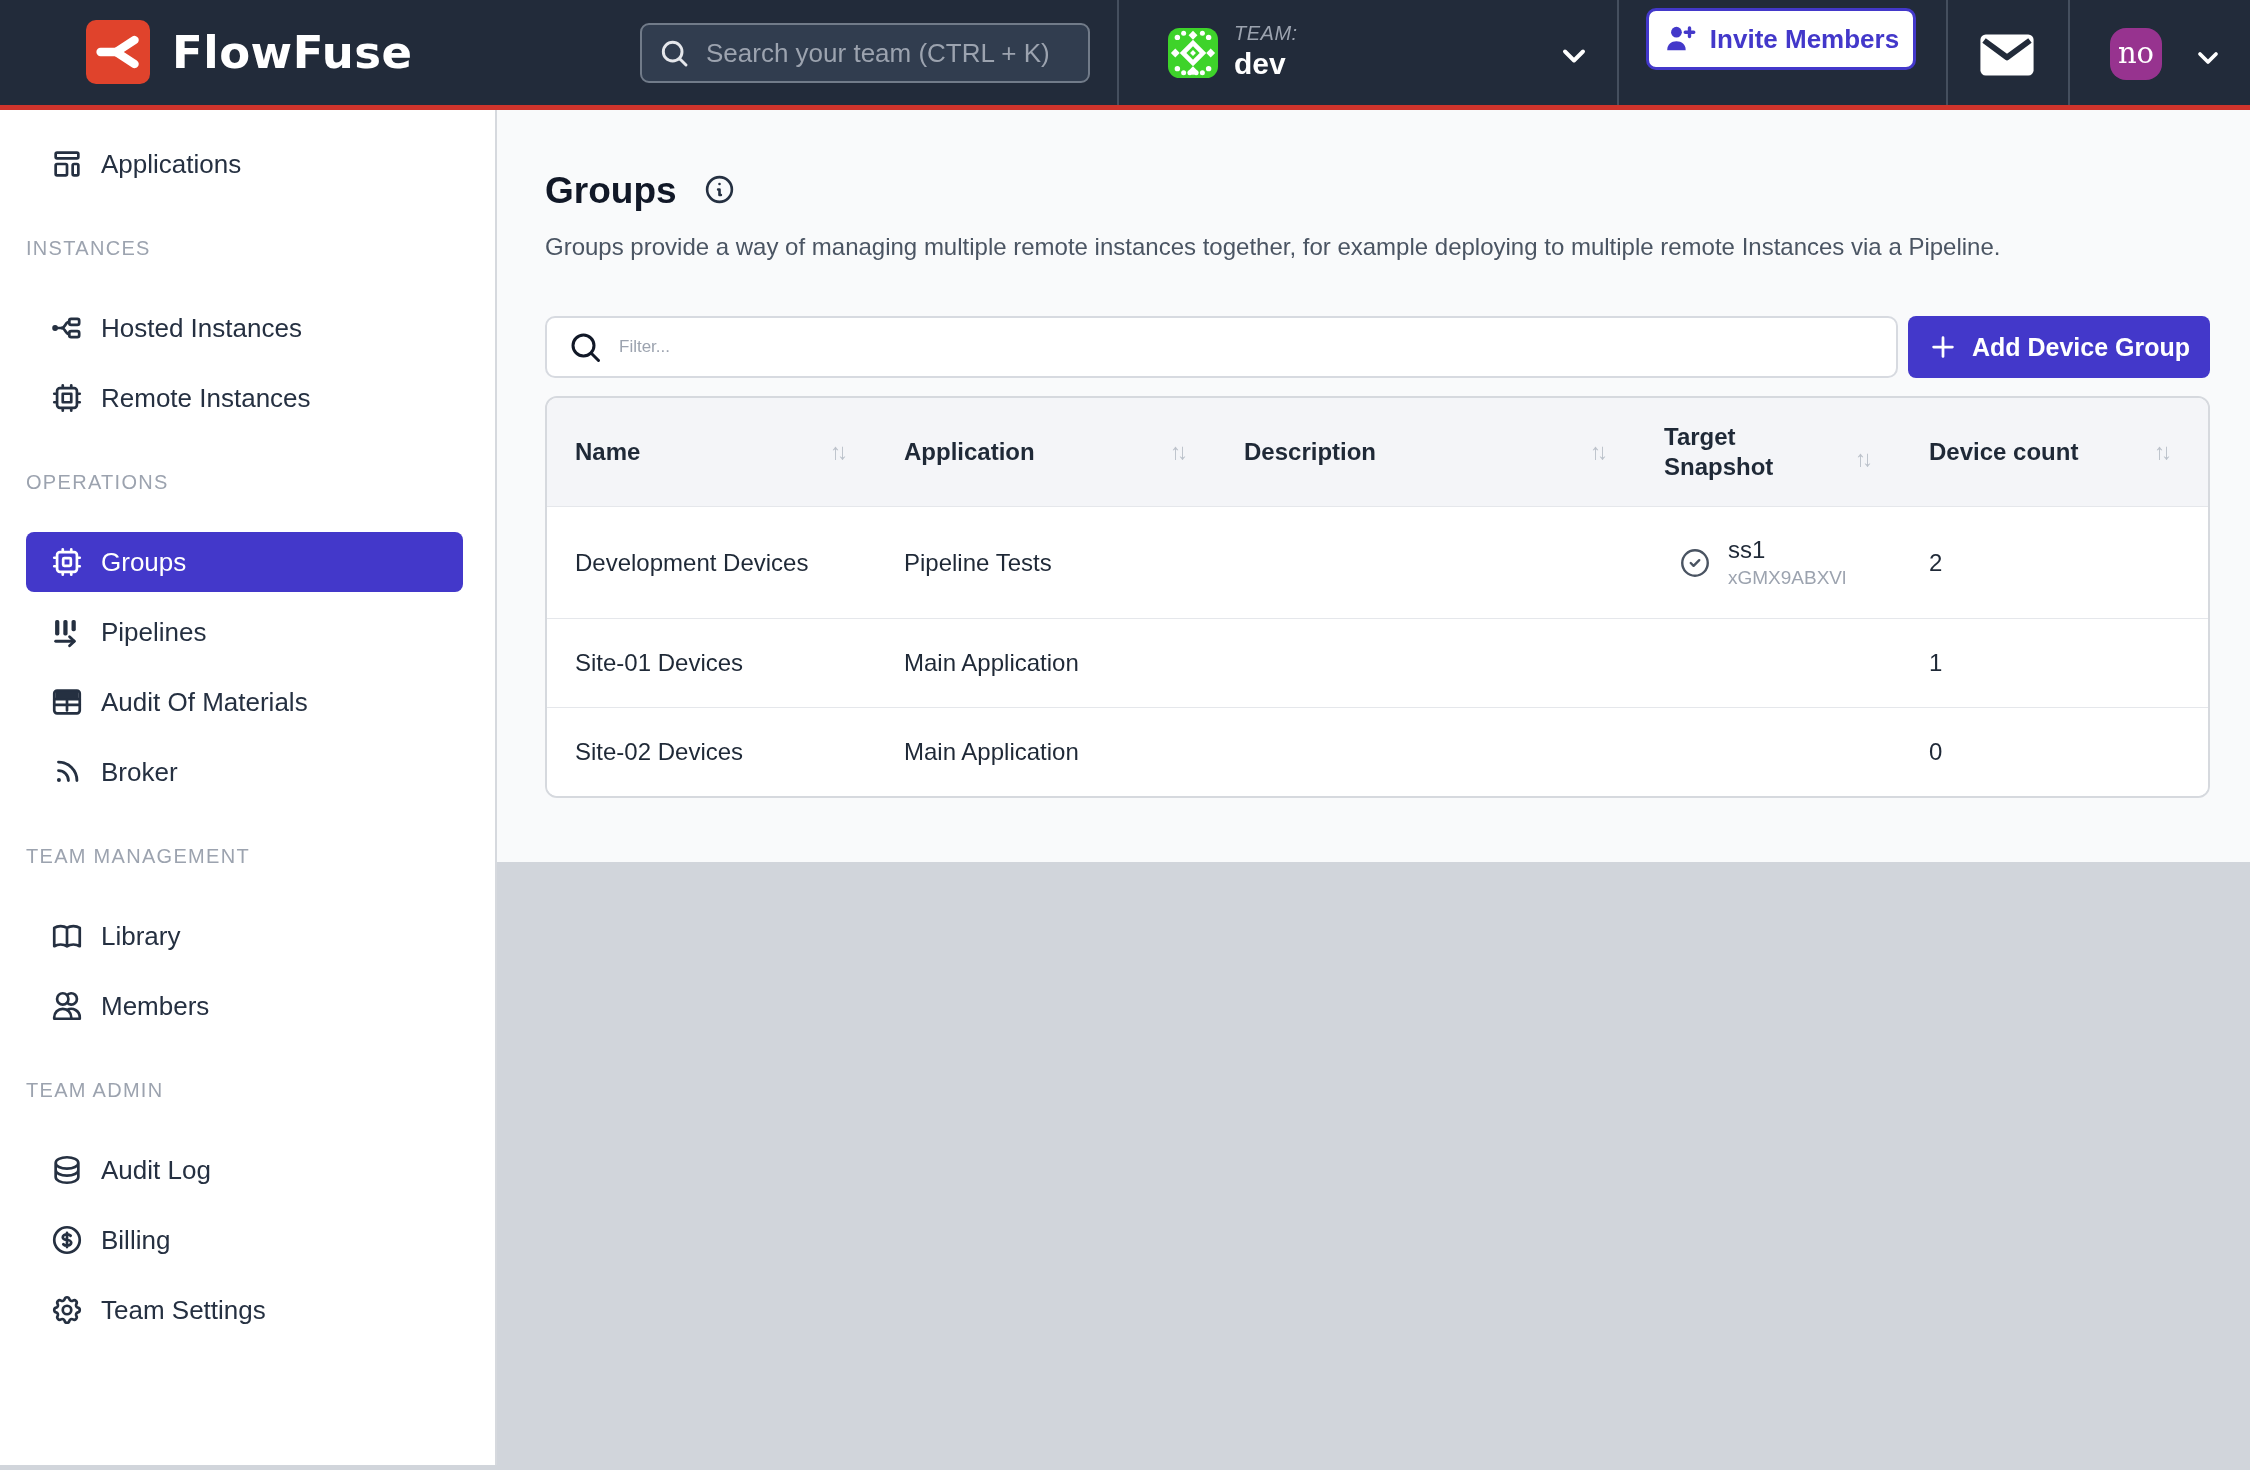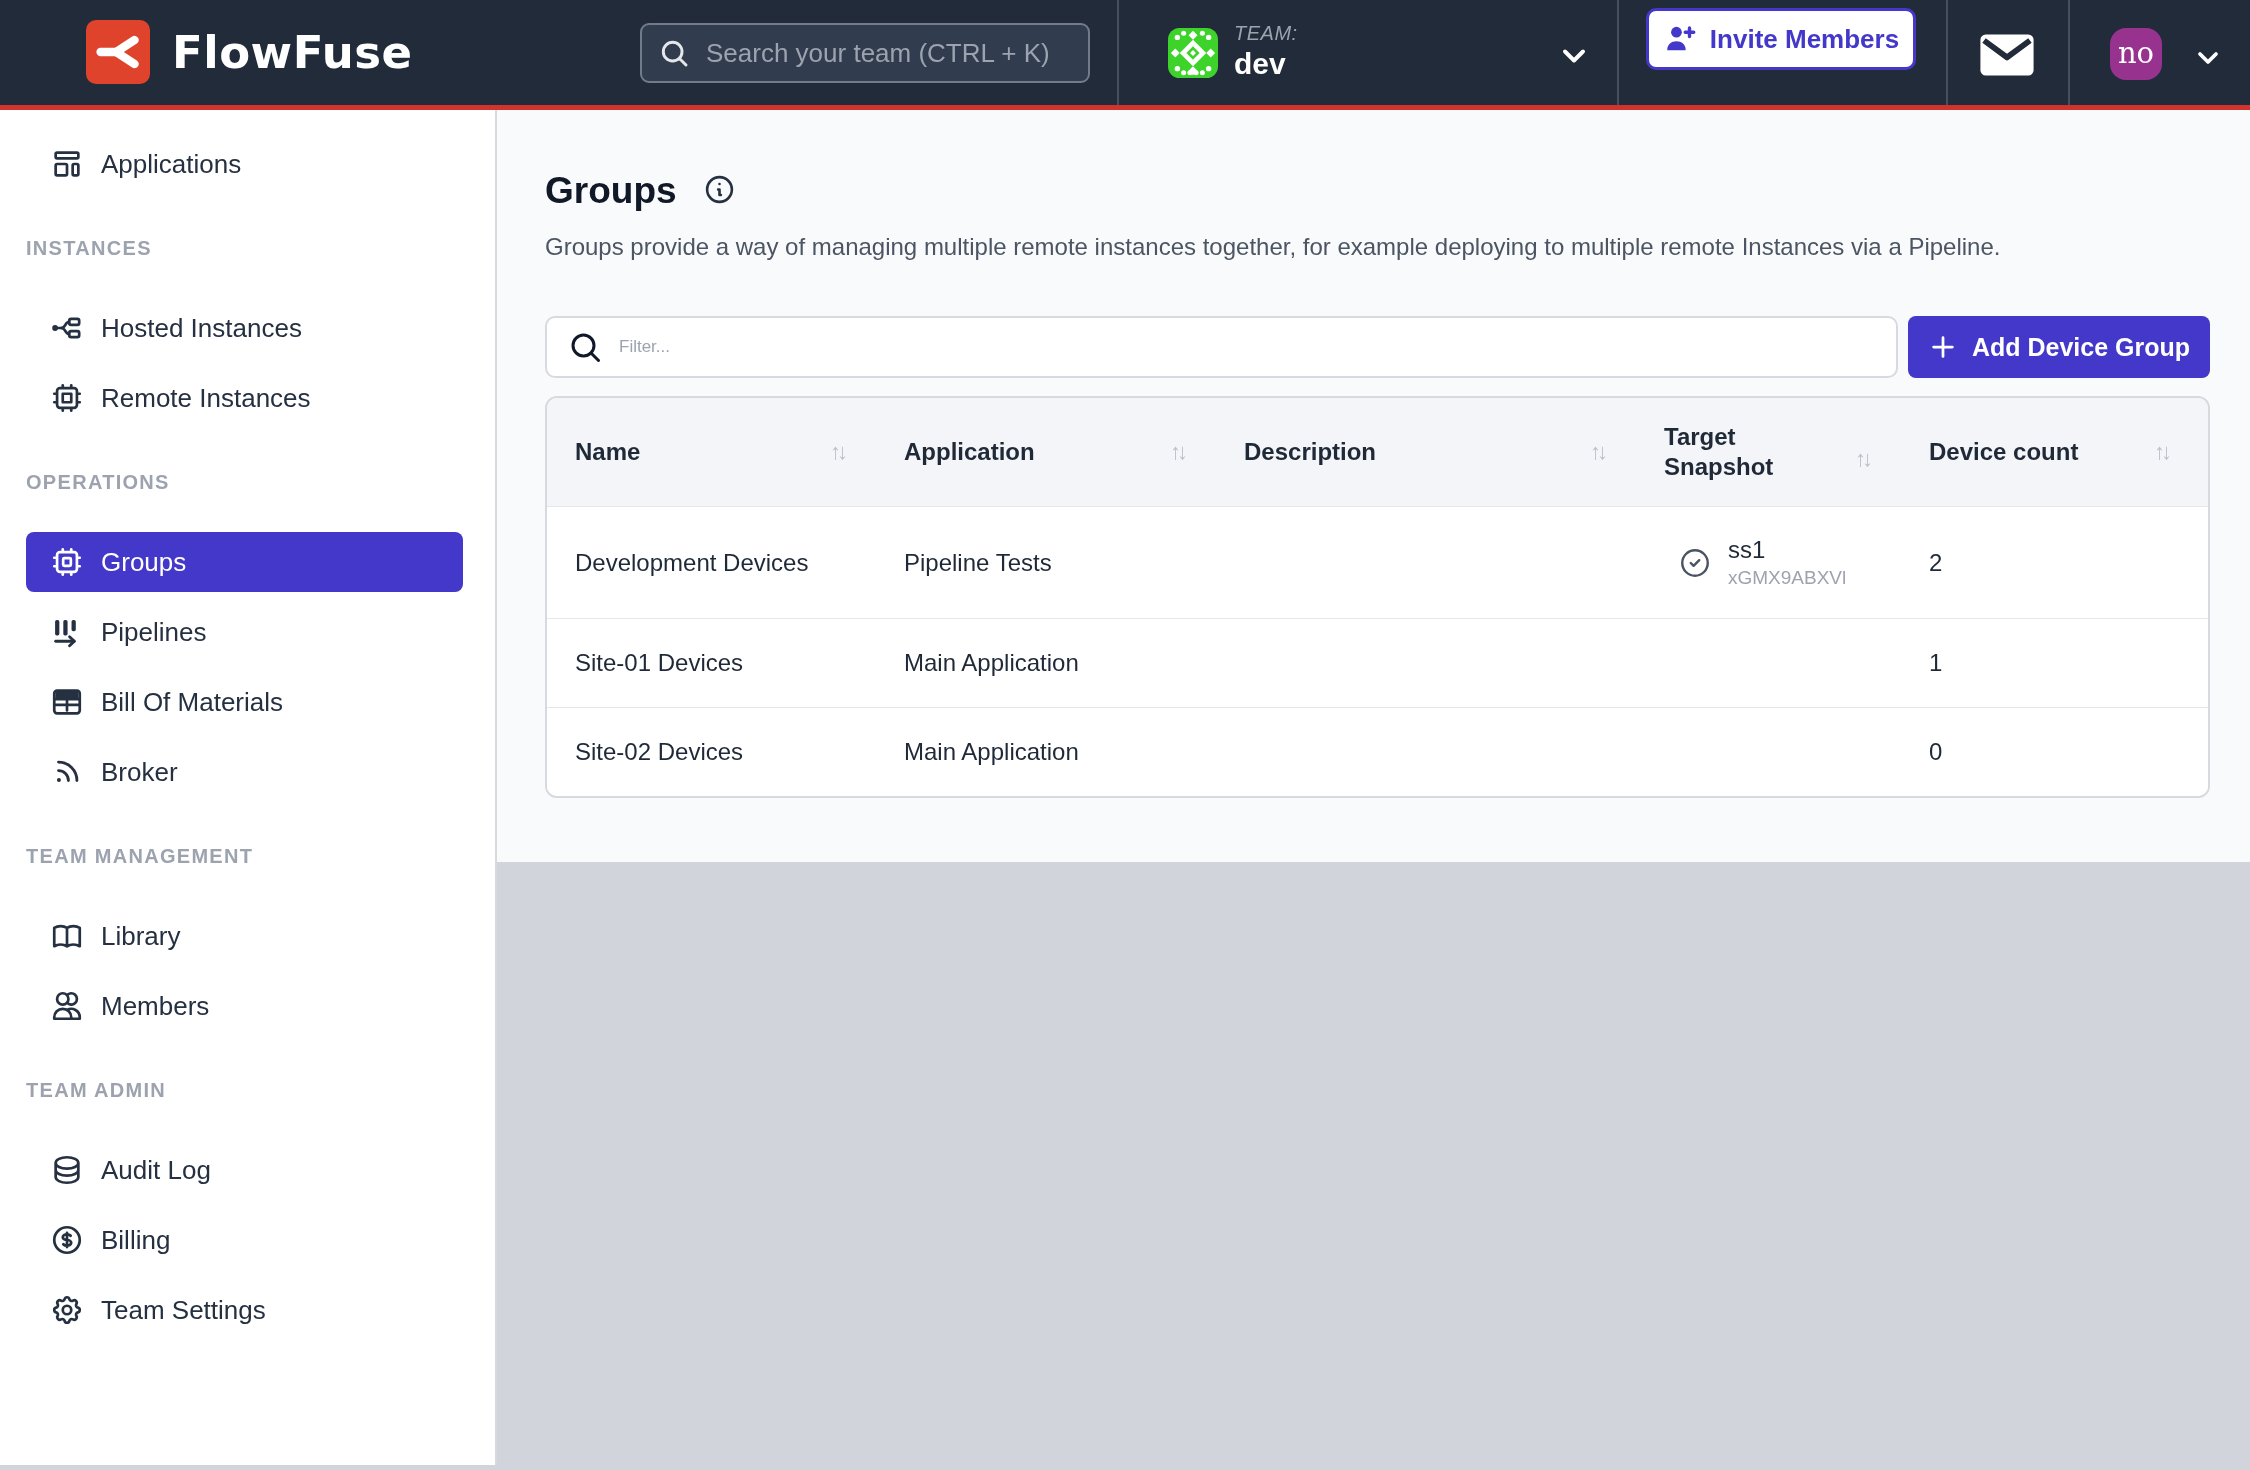--- a/index.html
+++ b/index.html
@@ -29,21 +29,21 @@
   
   .content { display:flex; height:1355px; }
   .sidebar { width:497px; background:#FFFFFF; border-right:2px solid #D6D9DE; padding-top:24px; flex-shrink:0; }
   .main { flex:1; background:#D1D5DB; }
   .page-white { background:#F9FAFB; height:752px; padding:60px 40px 0 48px; }
 
   
   .side-item { height:60px; margin:0 32px 10px 26px; padding-left:24px; border-radius:8px; display:flex; align-items:center; gap:17px; font-size:26px; color:#253041; cursor:pointer; }
   .side-item svg { flex-shrink:0; }
   .side-item.selected { background:#4338CA; color:#FFFFFF; }
-  .section-label { margin:43px 32px 38px 26px; font-size:20px; font-weight:700; letter-spacing:1.3px; color:#9CA3AF; }
+  .section-label { margin:43px 32px 38px 26px; font-size:20px; font-weight:400; letter-spacing:1.3px; color:#9CA3AF; }
 
   
   .heading-row { display:flex; align-items:center; gap:26px; }
   .page-title { font-size:37px; font-weight:700; color:#111827; }
   .desc { margin-top:21px; font-size:24px; color:#4B5563; }
 
   
   .toolbar { margin-top:55px; display:flex; gap:10px; }
   .filter-wrap { flex:1; position:relative; }
   .filter-wrap input { width:100%; height:62px; background:#FFFFFF; border:2px solid #D7DAE0; border-radius:10px; font-size:17px; color:#b91c1c; padding:0 20px 0 72px; outline:none; font-family:inherit; }
@@ -229,21 +229,21 @@
       </svg>
       <span>Pipelines</span>
     </div>
 
     <div class="side-item">
       <svg width="34" height="34" viewBox="0 0 24 24" fill="none" stroke="currentColor" stroke-width="1.9" stroke-linecap="round" stroke-linejoin="round">
         <path d="M3 10h18M3 14h18M12 10v8"></path>
         <path d="M5 20h14a2 2 0 002-2V6a2 2 0 00-2-2H5a2 2 0 00-2 2v12a2 2 0 002 2z"></path>
         <rect x="3.8" y="4.8" width="16.4" height="4.4" fill="currentColor" stroke="none"></rect>
       </svg>
-      <span>Bill Of Materials</span>
+      <span>Audit Of Materials</span>
     </div>
 
     <div class="side-item">
       <svg width="34" height="34" viewBox="0 0 24 24" fill="none" stroke="currentColor" stroke-width="2" stroke-linecap="round" stroke-linejoin="round">
         <path d="M6 5c7.18 0 13 5.82 13 13"></path>
           <path d="M6 11a7 7 0 017 7"></path>
         <circle cx="6.3" cy="17.7" r="1.4" fill="currentColor" stroke="none"></circle>
       </svg>
       <span>Broker</span>
     </div>

